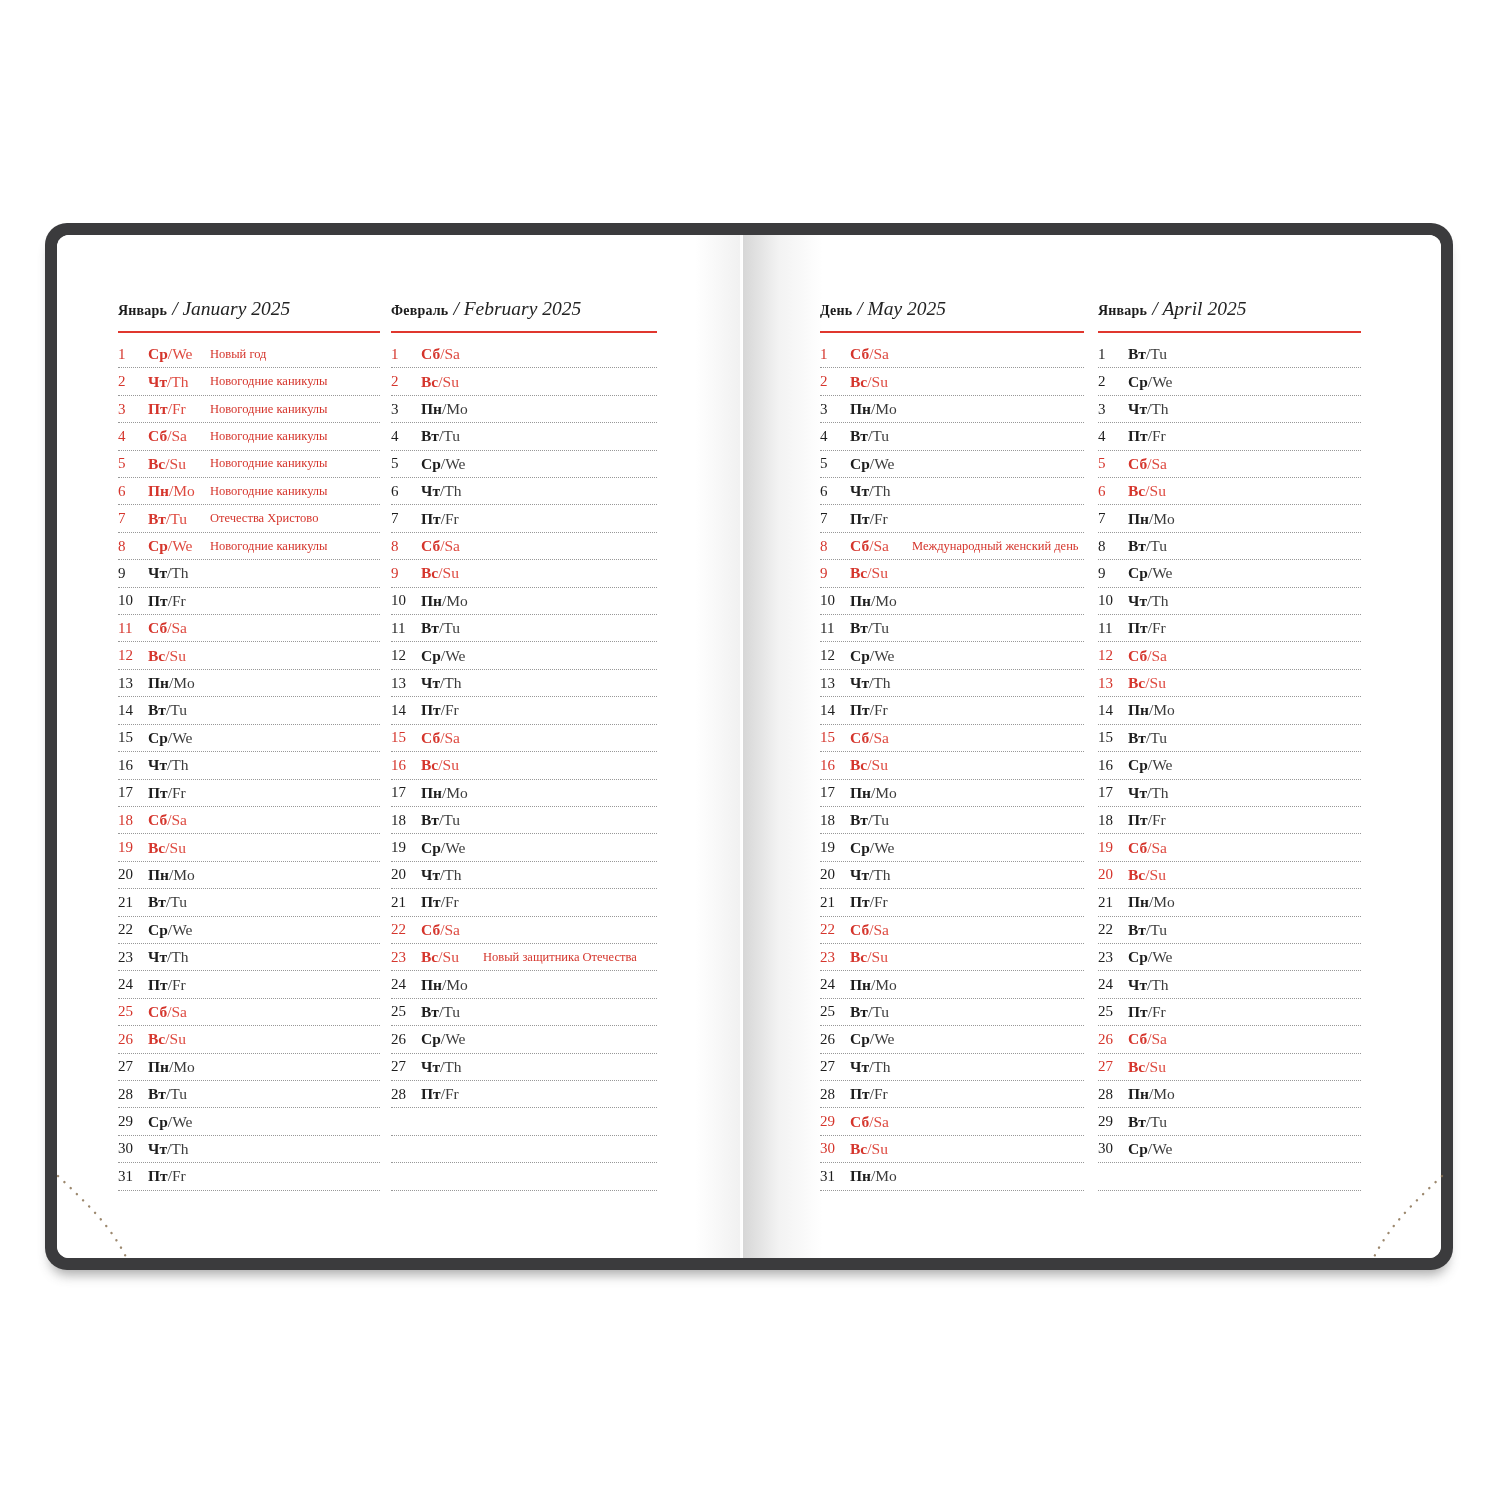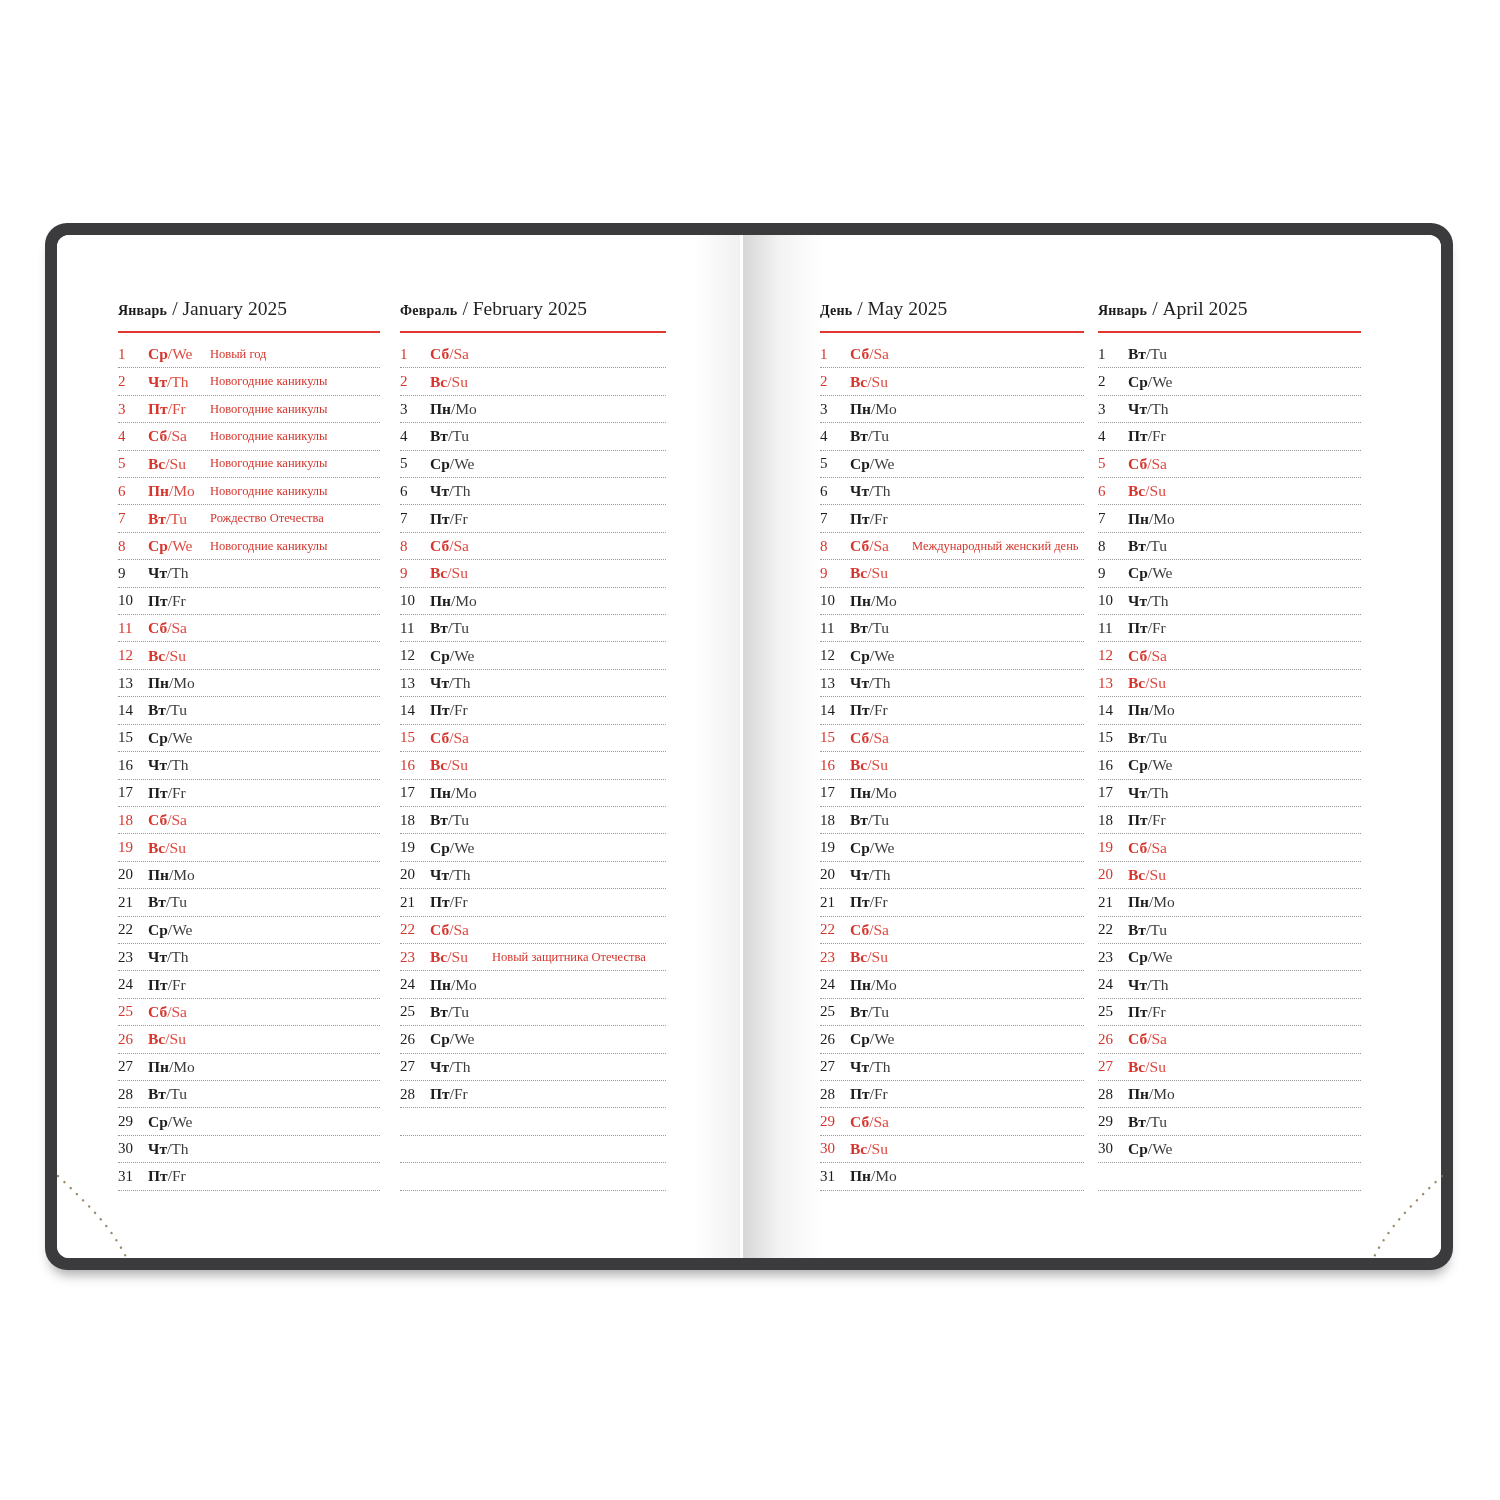--- a/index.html
+++ b/index.html
@@ -35,30 +35,30 @@
   }
   .gutter-shade-right{
     position:absolute;left:686px;width:80px;top:0;bottom:0;pointer-events:none;
     background:linear-gradient(to right,rgba(80,80,80,0.23) 0%,rgba(80,80,80,0.07) 45%,rgba(80,80,80,0) 100%);
   }
 
   
   .cols{position:absolute;inset:0;pointer-events:none;}
   .month{position:absolute;top:296px;}
   .month.m0{left:118px;width:262px;}
-  .month.m1{left:400px;width:266px;}
+  .month.m1{left:391px;width:266px;}
   .month.m2{left:820px;width:264px;}
   .month.m3{left:1098px;width:263px;}
 
   .month-header{
     border-bottom:2px solid #e0372e;
     padding-bottom:7px;white-space:nowrap;line-height:26px;color:#1b1b1b;
   }
   .month-header .ru{font-weight:bold;font-size:14px;letter-spacing:0.2px;}
-  .month-header .en{font-size:19.5px;margin-left:5px;color:#232323;}
+  .month-header .en{font-size:19.5px;margin-left:5px;color:#232323;font-style:italic;}
 
   .rows{padding-top:8px;}
   .row{
     height:27.42px;box-sizing:border-box;display:flex;align-items:center;
     border-bottom:1px dotted #989898;
   }
   .num{flex:none;width:30px;font-size:15px;color:#1d1d1d;}
   .dow{flex:none;width:62px;font-size:15.5px;white-space:nowrap;}
   .dow .ru{font-weight:bold;color:#1d1d1d;}
   .dow .en{color:#3c3c3c;}
@@ -115,21 +115,21 @@
             <span class="note">Новогодние каникулы</span>
           </div>
           <div class="row red">
             <span class="num">6</span>
             <span class="dow"><span class="ru">Пн</span><span class="en">/Mo</span></span>
             <span class="note">Новогодние каникулы</span>
           </div>
           <div class="row red">
             <span class="num">7</span>
             <span class="dow"><span class="ru">Вт</span><span class="en">/Tu</span></span>
-            <span class="note">Рождество Отечества</span>
+            <span class="note">Отечества Христово</span>
           </div>
           <div class="row red">
             <span class="num">8</span>
             <span class="dow"><span class="ru">Ср</span><span class="en">/We</span></span>
             <span class="note">Новогодние каникулы</span>
           </div>
           <div class="row">
             <span class="num">9</span>
             <span class="dow"><span class="ru">Чт</span><span class="en">/Th</span></span>
             <span class="note"></span>

